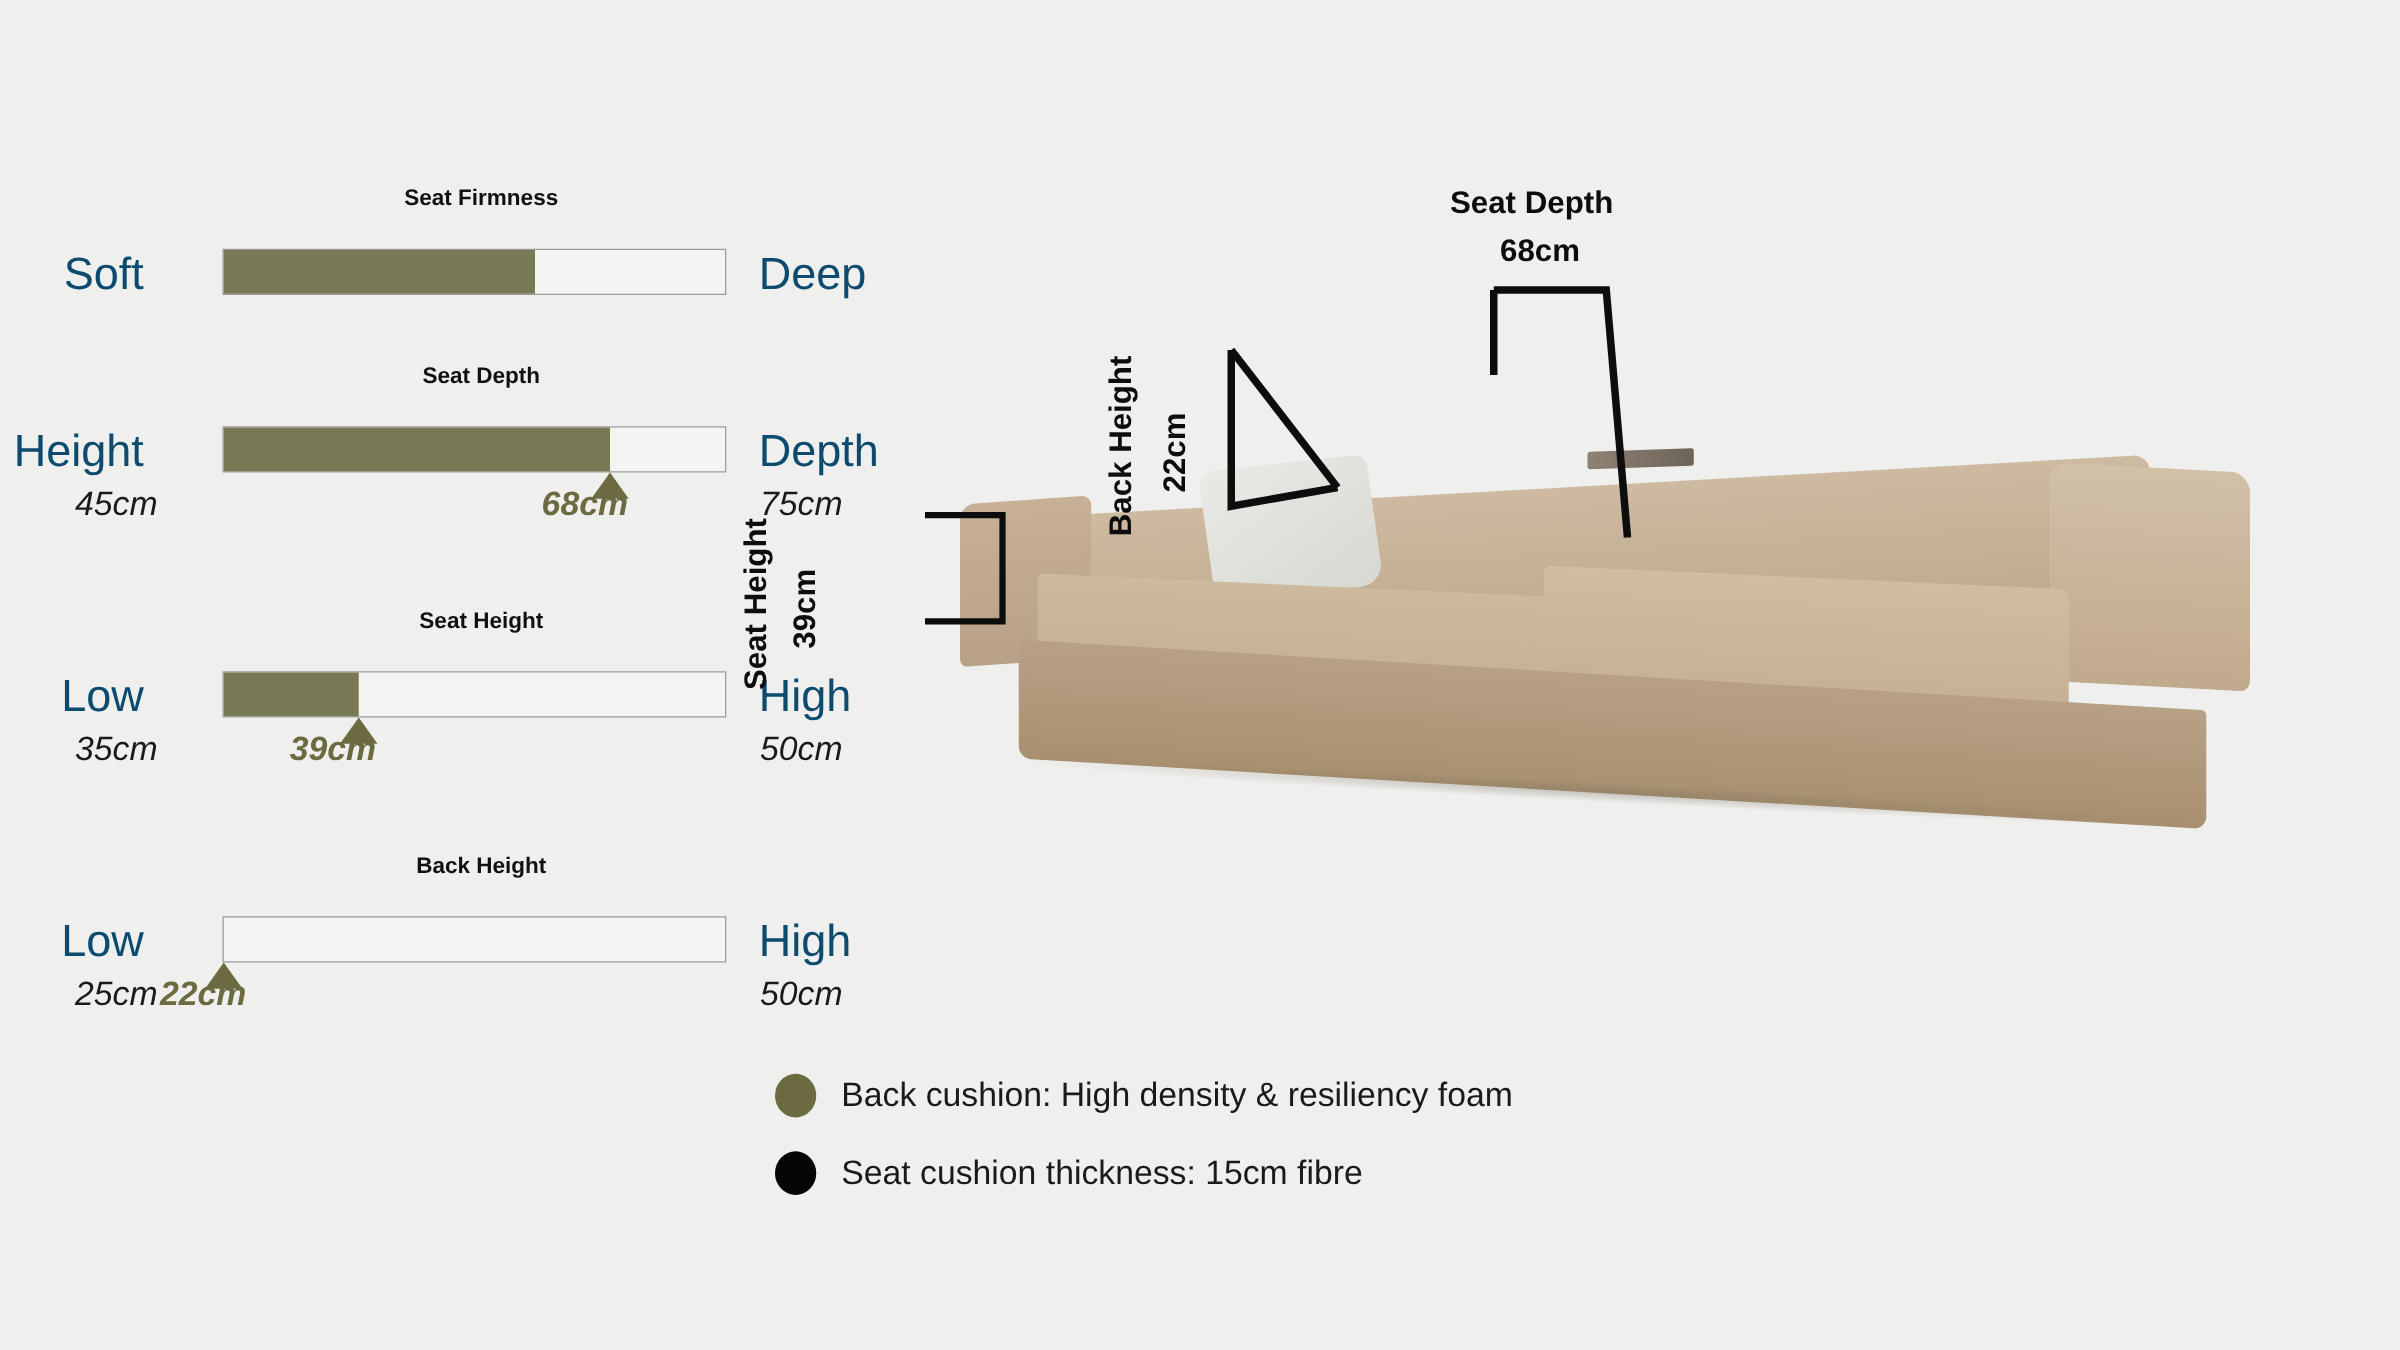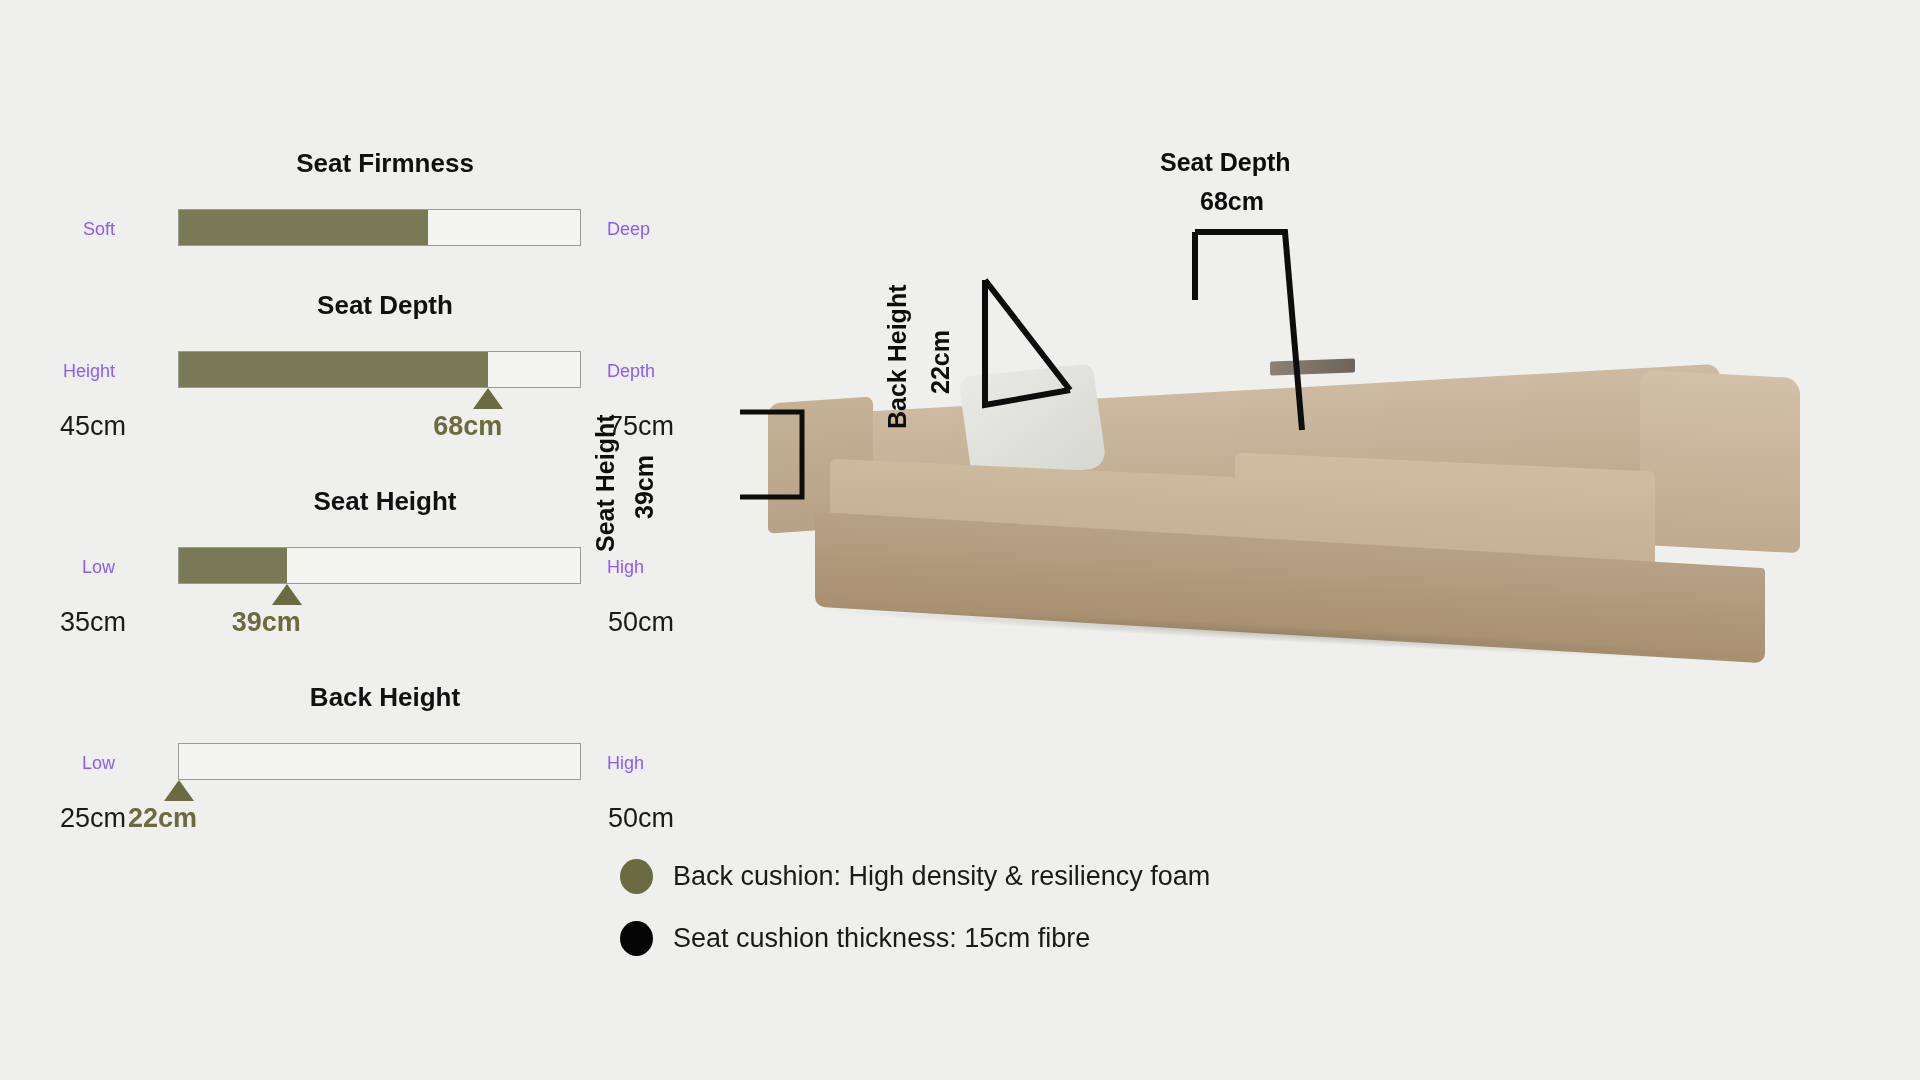--- a/index.html
+++ b/index.html
@@ -40,35 +40,35 @@
 
   .metric-block {
     position: absolute;
     left: 0;
     width: 760px;
   }
   .metric-title {
     text-align: center;
     width: 640px;
     margin-left: 65px;
-    font-size: 26px;
+    font-size: 18px;
     font-weight: bold;
     color: #111111;
   }
   .bar-row {
     position: relative;
     height: 40px;
     margin-top: 30px;
   }
   .end-label {
     position: absolute;
     top: 50%;
     transform: translateY(-50%);
-    font-size: 18px;
-    color: #8b5cf6;
+    font-size: 36px;
+    color: #0c4a6e;
     white-space: nowrap;
   }
   .end-label.left  { right: 645px; }
   .end-label.right { left: 607px; }
 
   .bar-track {
     position: absolute;
     left: 178px;
     top: 0;
     width: 403px;
@@ -89,21 +89,22 @@
     width: 0; height: 0;
     border-left: 15px solid transparent;
     border-right: 15px solid transparent;
     border-bottom: 21px solid #6b6a40;
     transform: translateX(-15px);
   }
 
   .cm-row {
     position: relative;
     height: 38px;
-    margin-top: 20px;
+    margin-top: 7px;
+    font-style: italic;
   }
   .cm-min, .cm-max, .cm-val {
     position: absolute;
     top: 0;
     font-size: 27px;
     white-space: nowrap;
   }
   .cm-min { color: #1a1a1a; }
   .cm-max { color: #1a1a1a; }
   .cm-val {

